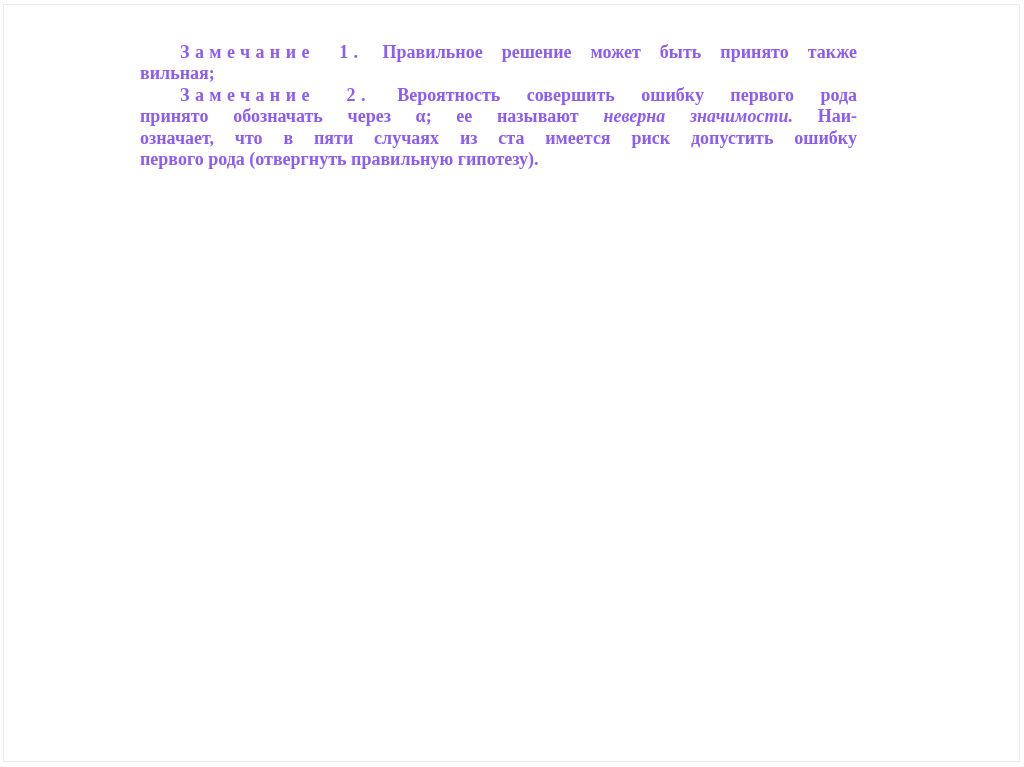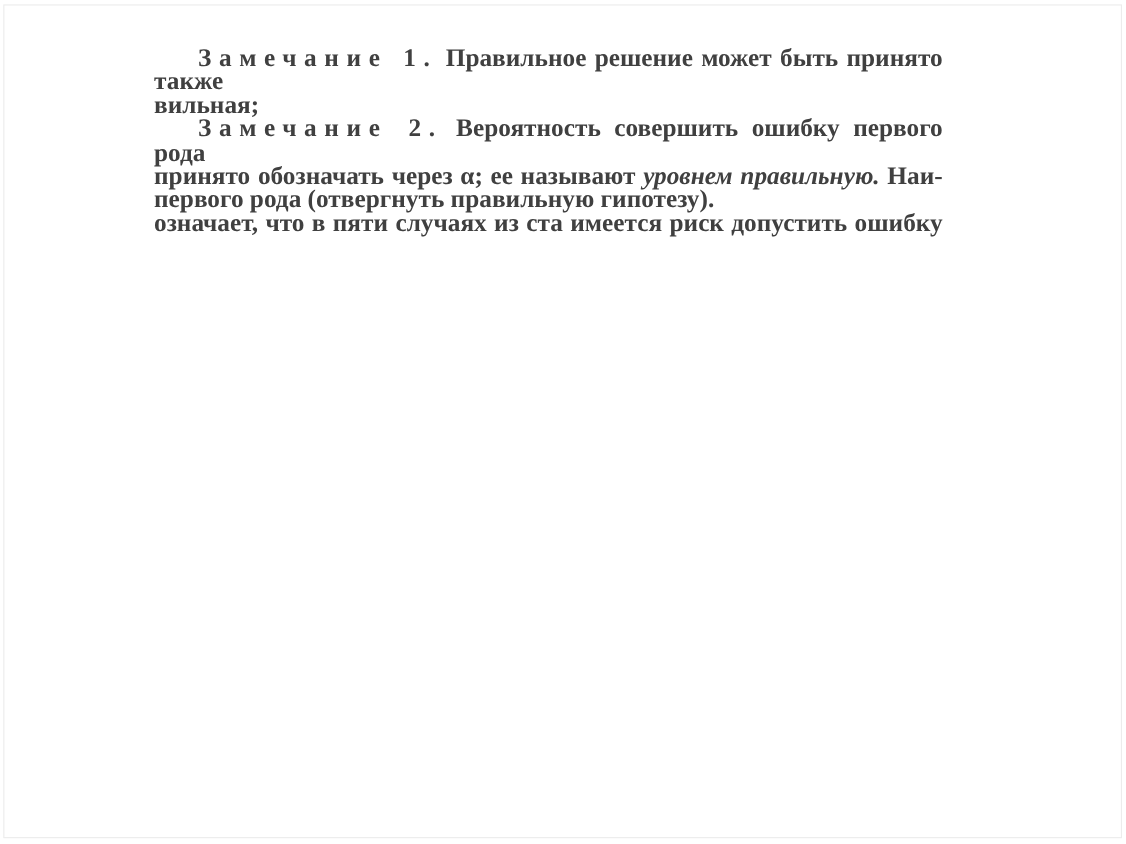--- a/index.html
+++ b/index.html
@@ -24,22 +24,22 @@
     right: 4px;
     bottom: 5px;
     border: 1px solid #ececec;
     pointer-events: none;
   }
   .textblock {
     position: absolute;
     left: 140px;
     top: 42px;
     width: 717px;
-    color: #404040;
-    font-size: 23px;
+    color: #8b5cf6;
+    font-size: 18px;
     font-weight: 700;
     line-height: 21.4px;
   }
   .line {
     text-align: left;
     white-space: normal;
   }
   .line.just {
     text-align: justify;
     text-align-last: justify;
@@ -64,22 +64,22 @@
 
     <div class="line indent just"><span class="sp">Замечание 1.</span><span> Правильное решение может быть принято также</span></div>
 
 
 
     <div class="line"><span>вильная;</span></div>
 
 
     <div class="line indent just"><span class="sp">Замечание 2.</span><span> Вероятность совершить ошибку первого рода</span></div>
 
-    <div class="line just"><span>принято обозначать через α; ее называют </span><span class="it">уровнем правильную.</span><span> Наи-</span></div>
+    <div class="line just"><span>принято обозначать через α; ее называют </span><span class="it">неверна значимости.</span><span> Наи-</span></div>
 
 
 
+    <div class="line just"><span>означает, что в пяти случаях из ста имеется риск допустить ошибку</span></div>
+
     <div class="line"><span>первого рода (отвергнуть правильную гипотезу).</span></div>
-
-    <div class="line just"><span>означает, что в пяти случаях из ста имеется риск допустить ошибку</span></div>
 
   </div>
 </div>
 
 </body></html>

